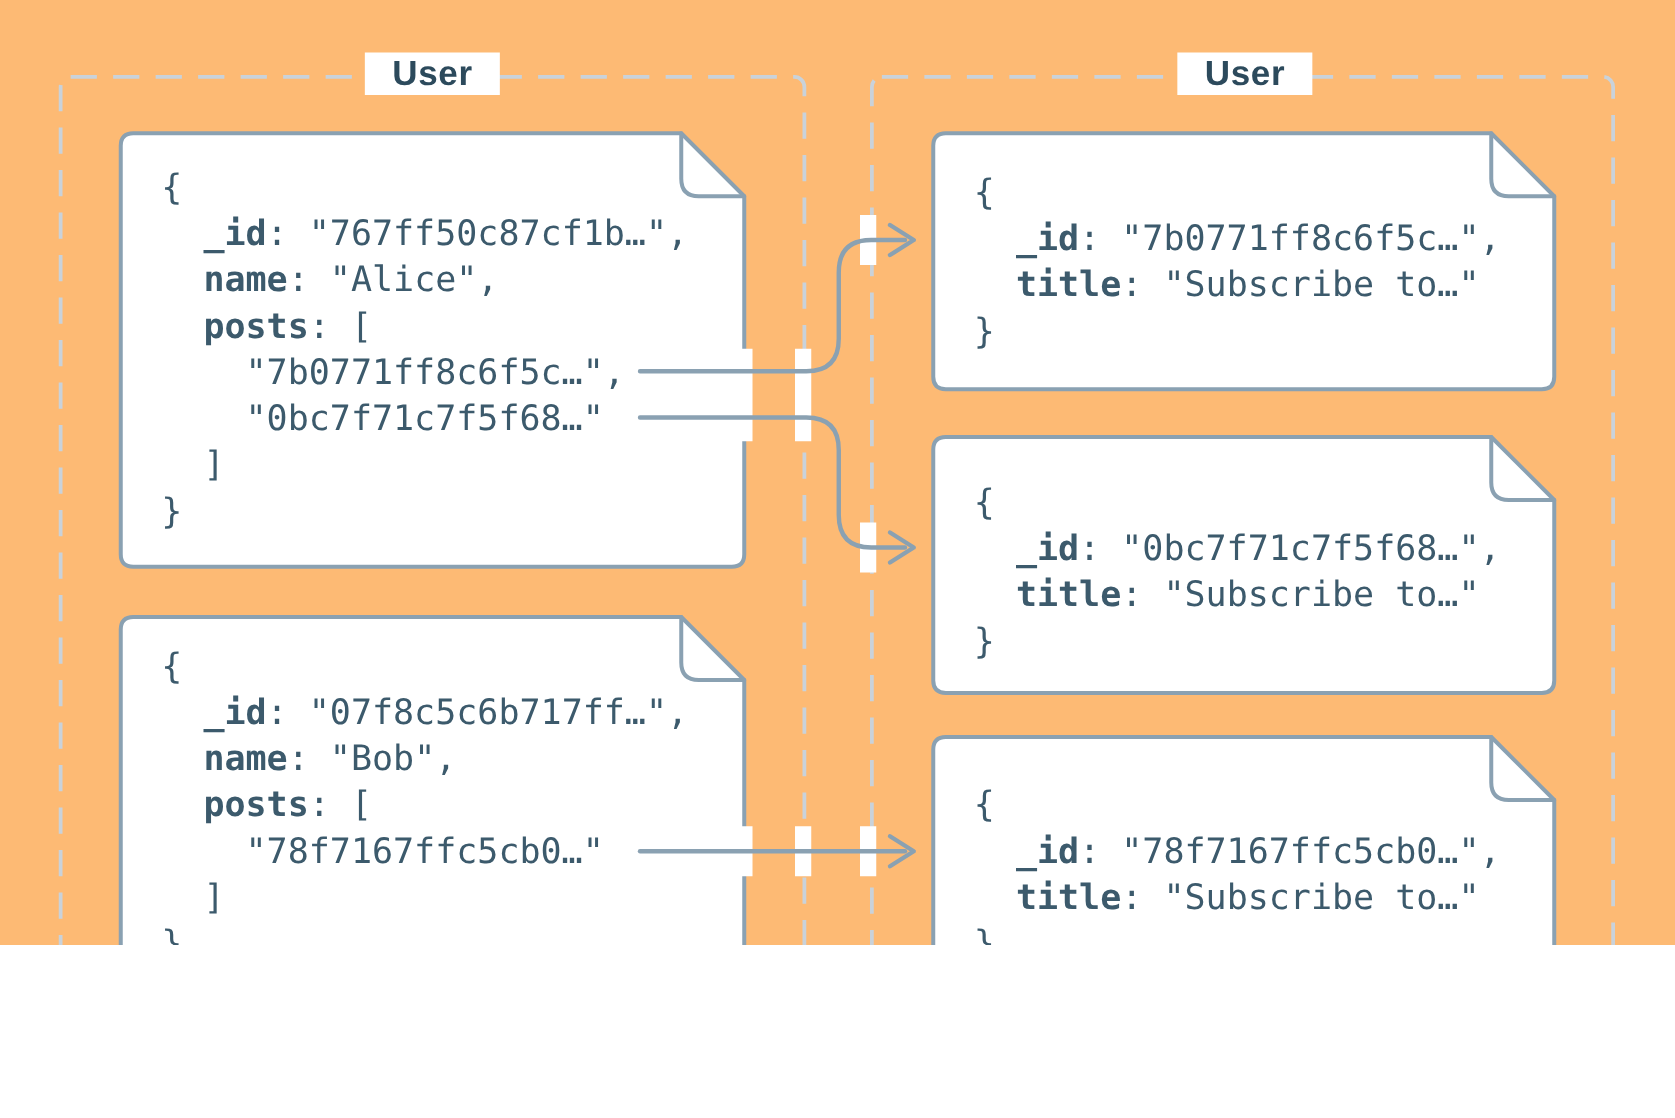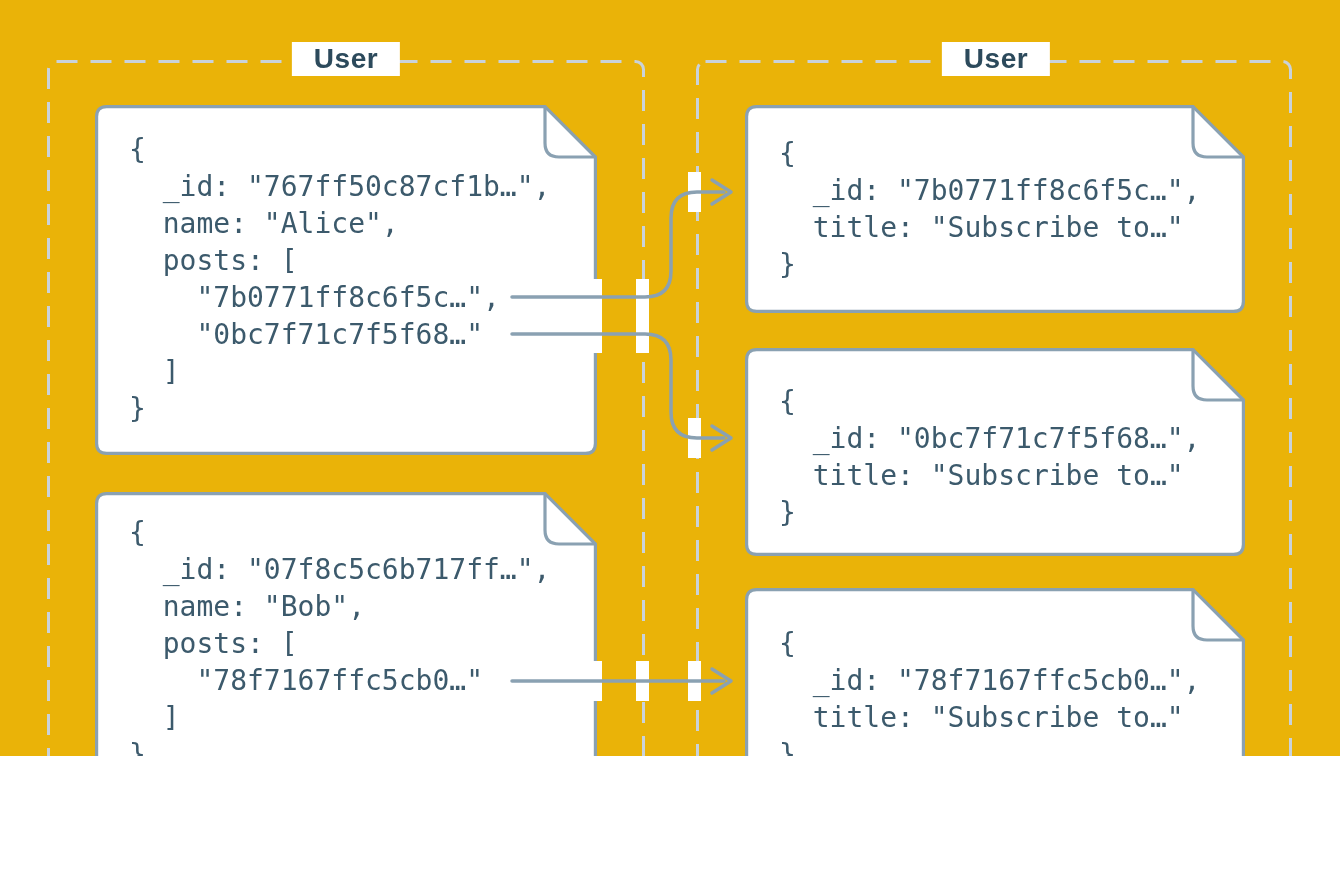--- a/index.html
+++ b/index.html
@@ -1,31 +1,31 @@
 <!DOCTYPE html>
 <html><head>
 <meta charset="utf-8">
 <style>
   html,body{margin:0;padding:0;background:#fff;}
-  #diagram{position:relative;width:1340px;height:756px;background:#eab308;overflow:hidden;
+  #diagram{position:relative;width:1340px;height:756px;background:#fdba74;overflow:hidden;
            font-family:"Liberation Sans",sans-serif;}
   #bg,#fg{position:absolute;left:0;top:0;width:1340px;height:894px;}
   #fg{pointer-events:none;}
   .dash{fill:none;stroke:#C9D2DA;stroke-width:3;stroke-dasharray:21 13;}
   .collection-label{position:absolute;top:42px;transform:translateX(-50%);background:#fff;
                     padding:0 22px;font-size:28px;line-height:34px;font-weight:600;color:#2C4A5C;
                     letter-spacing:0.5px;}
   .doc{position:absolute;}
   .outline{position:absolute;left:0;top:0;overflow:visible;}
   .paper{fill:#fff;stroke:#8AA1B2;stroke-width:3.2;stroke-linejoin:round;}
   .foldline{fill:none;stroke:#8AA1B2;stroke-width:3.2;stroke-linecap:round;stroke-linejoin:round;}
   .code{position:absolute;left:34px;font-family:"DejaVu Sans Mono","Liberation Mono",monospace;
         font-size:28px;line-height:37px;color:#3C5A6C;}
   .ln{white-space:pre;height:37px;}
-  .ln b{font-weight:normal;}
+  .ln b{font-weight:bold;}
   .arrow{fill:none;stroke:#8AA1B2;stroke-width:3.5;stroke-linecap:round;stroke-linejoin:round;}
   .eraser{fill:#fff;stroke:none;}
 </style>
 </head>
 <body>
 
 <div id="diagram">
 
   <svg id="bg">
     <rect class="dash" x="48.5" y="61.5" width="595" height="788" rx="8"></rect>

